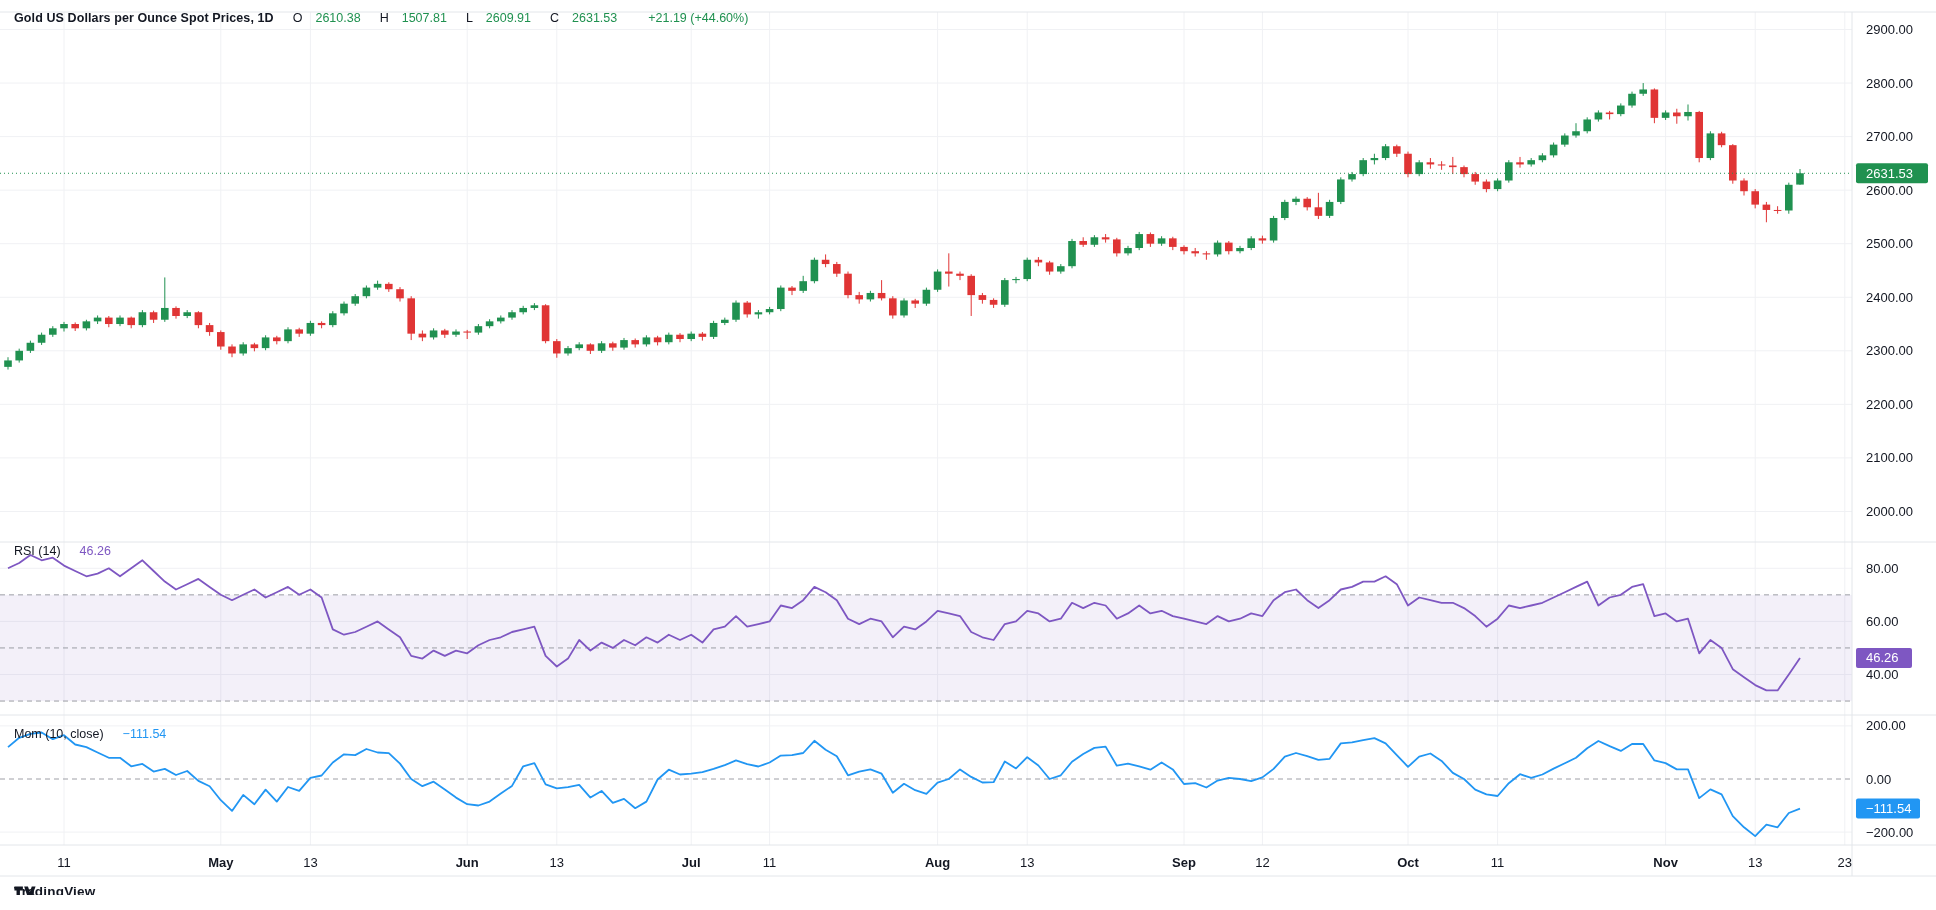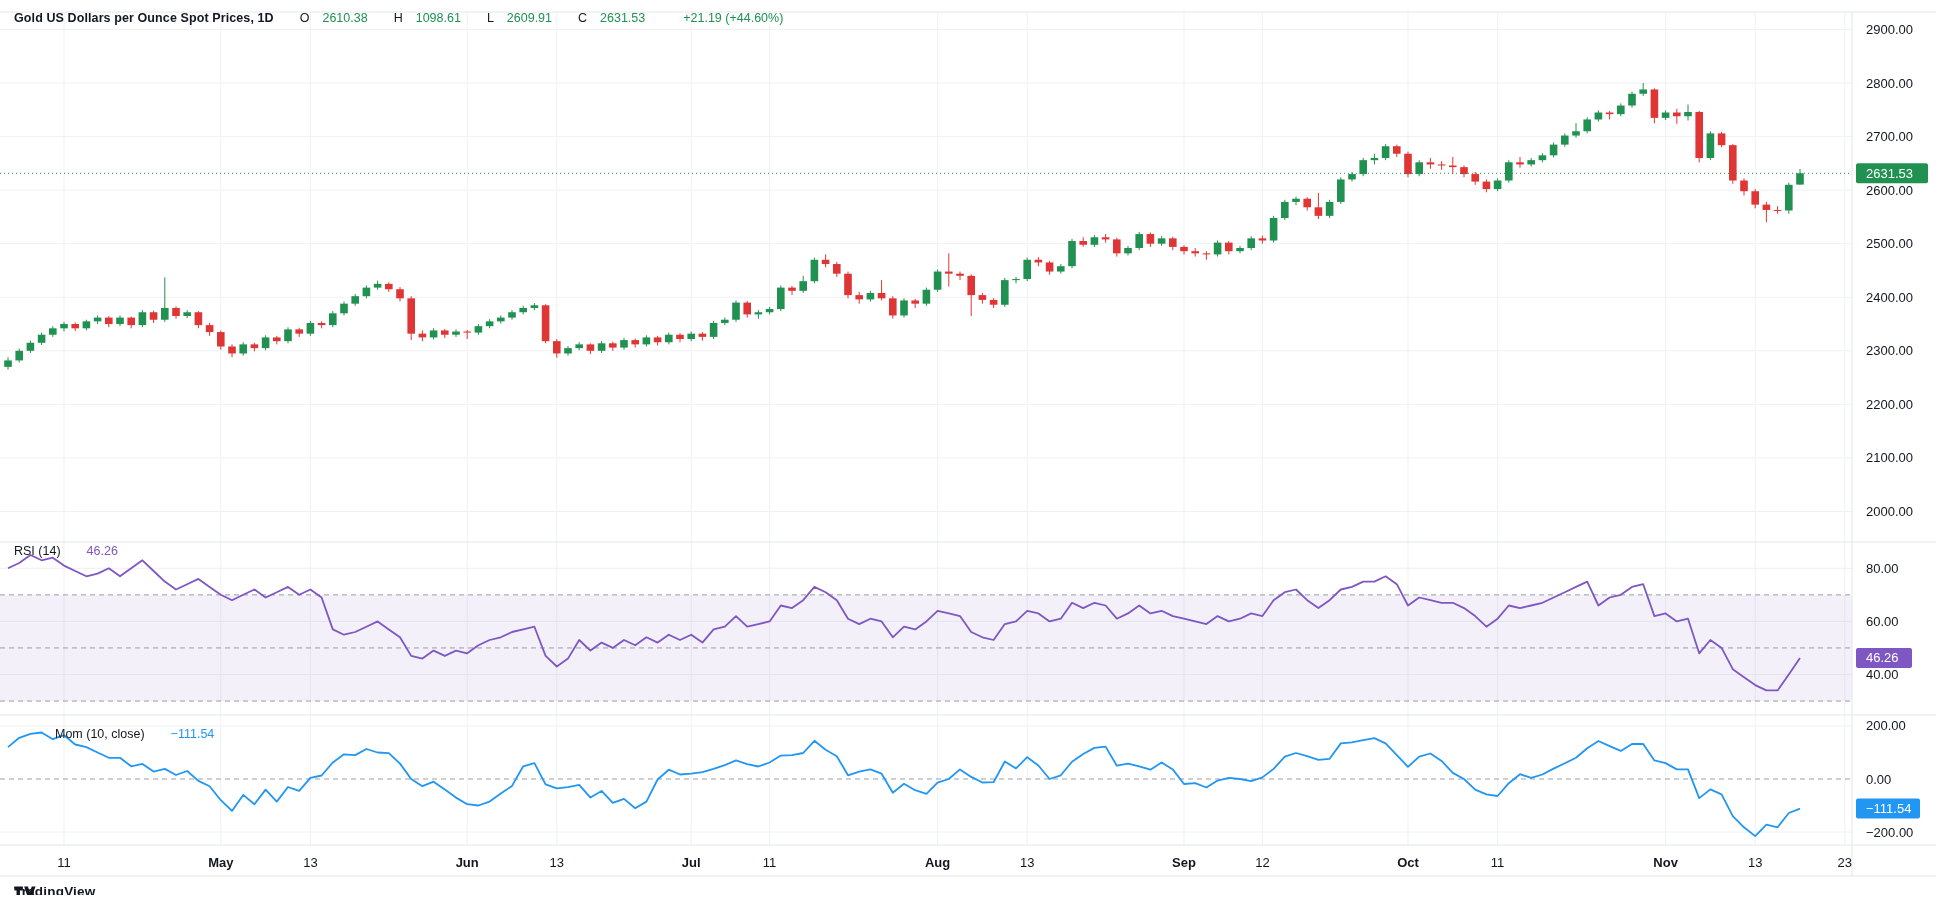--- a/index.html
+++ b/index.html
@@ -1,30 +1,30 @@
 <!DOCTYPE html>
 <html><head>
 <meta charset="utf-8">
 <style>
   html,body{margin:0;padding:0;background:#fff;}
   .root{position:relative;width:1936px;height:895px;background:#ffffff;
         font-family:"Liberation Sans",sans-serif;overflow:hidden;}
   svg{position:absolute;left:0;top:0;}
-  .legend{position:absolute;display:flex;align-items:baseline;gap:26px;white-space:nowrap;
+  .legend{position:absolute;display:flex;align-items:baseline;gap:19px;white-space:nowrap;
           font-size:12.5px;color:#131722;z-index:5;}
   .legend .title{font-weight:600;letter-spacing:.1px;}
   .legend .tok{display:inline-flex;align-items:baseline;}
   .legend .k{color:#131722;margin-right:1px;}
   .legend .v{font-weight:500;margin-left:12px;}
   .up{color:#209150;}
   .rsi-v{color:#7e57c2;font-weight:500;}
   .mom-v{color:#2196f3;font-weight:500;}
   .legend-main{left:14px;top:11px;}
   .legend-rsi{left:14px;top:544px;text-align:right;}
-  .legend-mom{left:14px;top:727px;margin-left:41px;}
+  .legend-mom{left:14px;top:727px;}
   .brand{position:absolute;left:14px;top:884px;display:flex;align-items:center;gap:7px;z-index:5;}
   .brand .brand-text{font-size:13.5px;font-weight:700;color:#131722;letter-spacing:.2px;}
 </style>
 </head>
 <body>
 
 <div class="root">
 
   <svg id="chart" width="1936" height="910" viewBox="0 0 1936 910">
       <g>
@@ -465,21 +465,21 @@
     </svg>
 
   <div class="legend legend-main">
     <span class="title">Gold US Dollars per Ounce Spot Prices, 1D</span>
     <span class="tok">
         <span class="k">O</span>
         <span class="v up">2610.38</span>
       </span>
     <span class="tok">
         <span class="k">H</span>
-        <span class="v up">1098.61</span>
+        <span class="v up">1507.81</span>
       </span>
     <span class="tok">
         <span class="k">L</span>
         <span class="v up">2609.91</span>
       </span>
     <span class="tok">
         <span class="k">C</span>
         <span class="v up">2631.53</span>
       </span>
     <span class="v up">+21.19 (+44.60%)</span>

